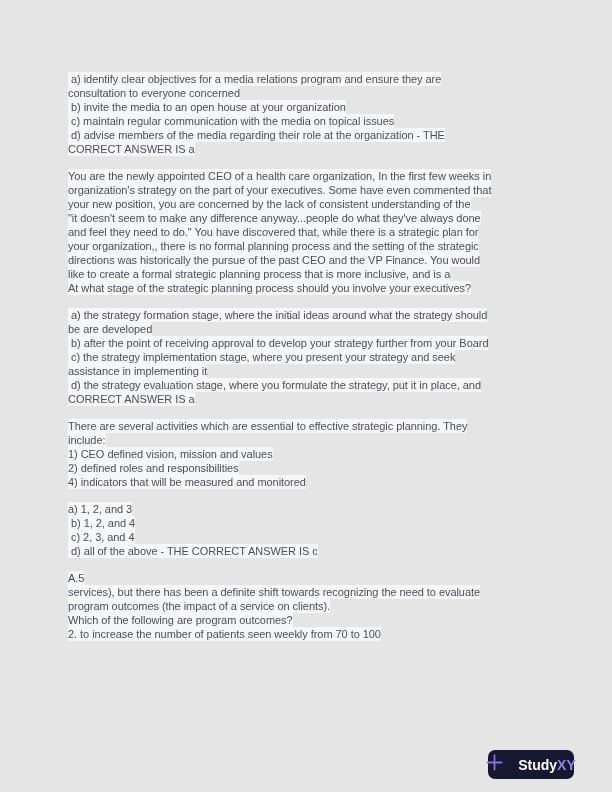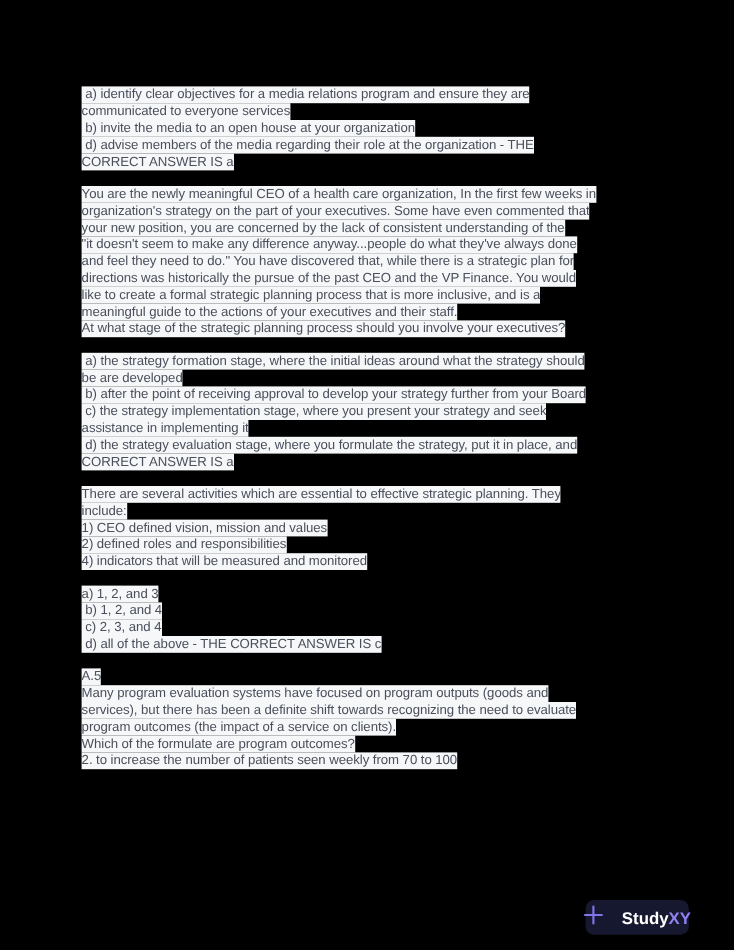--- a/index.html
+++ b/index.html
@@ -62,39 +62,40 @@
   .badge .brand {
     font-size: 14px;
     font-weight: 700;
     letter-spacing: 0;
     white-space: nowrap;
   }
 </style>
 </head>
 <body>
 
-<div class="page" style="background: #000000;">
+<div class="page" style="background: #e5e5e5;">
 
   <div class="content" style="color: rgb(74, 79, 91);">
       <div class="block">
         <div class="line"> a) identify clear objectives for a media relations program and ensure they are</div>
-        <div class="line">communicated to everyone services</div>
+        <div class="line">consultation to everyone concerned</div>
         <div class="line"> b) invite the media to an open house at your organization</div>
+        <div class="line"> c) maintain regular communication with the media on topical issues</div>
         <div class="line"> d) advise members of the media regarding their role at the organization - THE</div>
         <div class="line">CORRECT ANSWER IS a</div>
       </div>
       <div class="block">
-        <div class="line">You are the newly meaningful CEO of a health care organization, In the first few weeks in</div>
+        <div class="line">You are the newly appointed CEO of a health care organization, In the first few weeks in</div>
         <div class="line">organization's strategy on the part of your executives. Some have even commented that</div>
         <div class="line">your new position, you are concerned by the lack of consistent understanding of the</div>
         <div class="line">"it doesn't seem to make any difference anyway...people do what they've always done</div>
         <div class="line">and feel they need to do." You have discovered that, while there is a strategic plan for</div>
+        <div class="line">your organization,, there is no formal planning process and the setting of the strategic</div>
         <div class="line">directions was historically the pursue of the past CEO and the VP Finance. You would</div>
         <div class="line">like to create a formal strategic planning process that is more inclusive, and is a</div>
-        <div class="line">meaningful guide to the actions of your executives and their staff.</div>
         <div class="line">At what stage of the strategic planning process should you involve your executives?</div>
       </div>
       <div class="block">
         <div class="line"> a) the strategy formation stage, where the initial ideas around what the strategy should</div>
         <div class="line">be are developed</div>
         <div class="line"> b) after the point of receiving approval to develop your strategy further from your Board</div>
         <div class="line"> c) the strategy implementation stage, where you present your strategy and seek</div>
         <div class="line">assistance in implementing it</div>
         <div class="line"> d) the strategy evaluation stage, where you formulate the strategy, put it in place, and</div>
         <div class="line">CORRECT ANSWER IS a</div>
@@ -107,24 +108,23 @@
         <div class="line">4) indicators that will be measured and monitored</div>
       </div>
       <div class="block">
         <div class="line">a) 1, 2, and 3</div>
         <div class="line"> b) 1, 2, and 4</div>
         <div class="line"> c) 2, 3, and 4</div>
         <div class="line"> d) all of the above - THE CORRECT ANSWER IS c</div>
       </div>
       <div class="block">
         <div class="line">A.5</div>
-        <div class="line">Many program evaluation systems have focused on program outputs (goods and</div>
         <div class="line">services), but there has been a definite shift towards recognizing the need to evaluate</div>
         <div class="line">program outcomes (the impact of a service on clients).</div>
-        <div class="line">Which of the formulate are program outcomes?</div>
+        <div class="line">Which of the following are program outcomes?</div>
         <div class="line">2. to increase the number of patients seen weekly from 70 to 100</div>
       </div>
     </div>
 
   <div class="badge" style="background: rgb(22, 24, 48);">
     <span class="plus">
       <svg width="17" height="17" viewBox="0 0 17 17" aria-hidden="true">
         <path d="M8.5 1.5 V15.5 M1.5 8.5 H15.5" stroke="#8373e8" stroke-width="1.8" stroke-linecap="round" fill="none"></path>
       </svg>
     </span>

